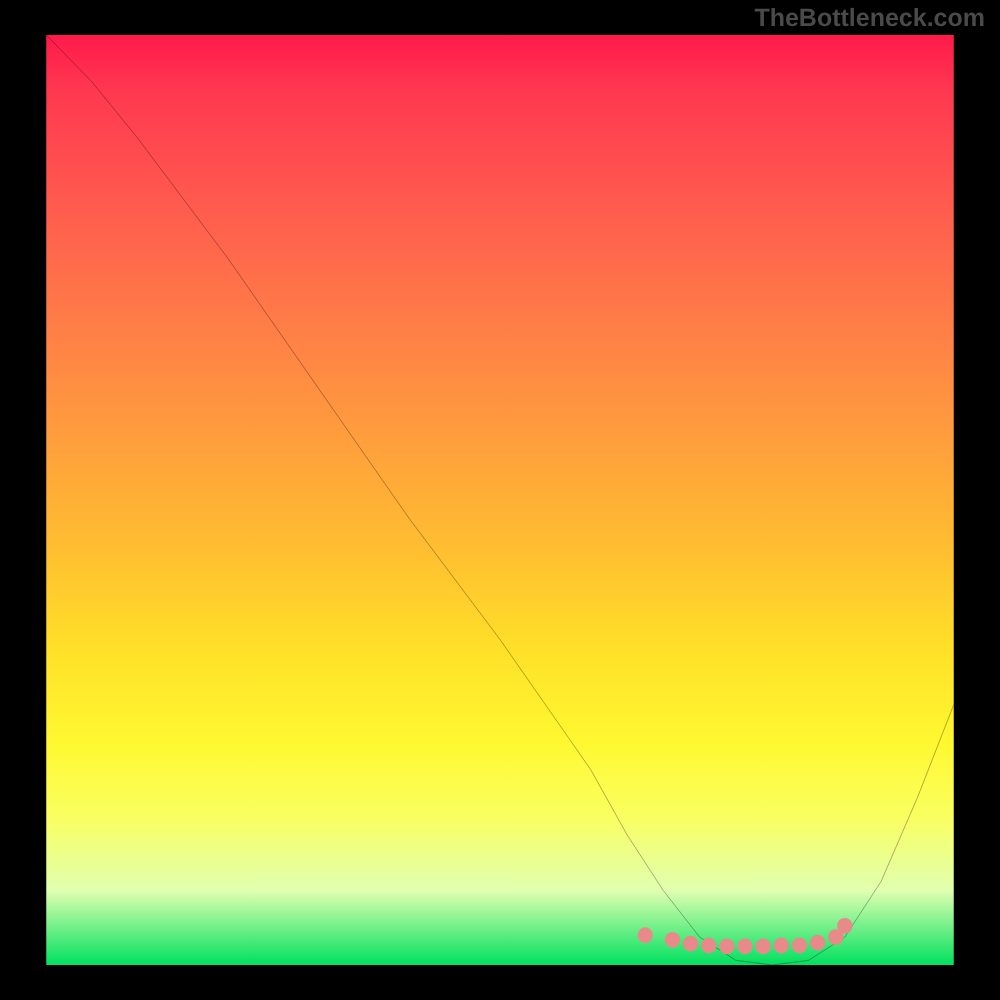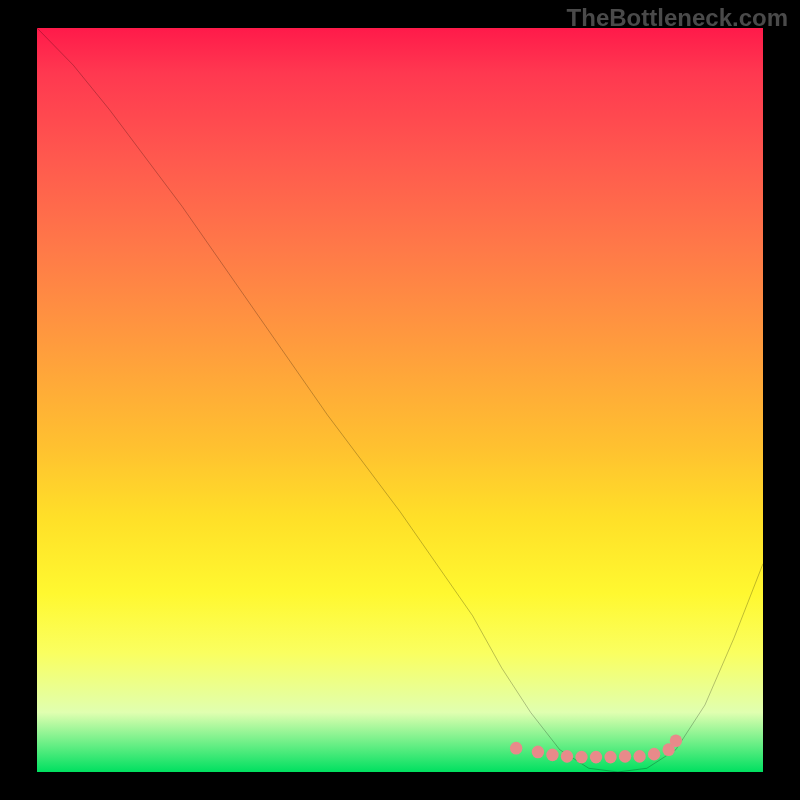--- a/index.html
+++ b/index.html
@@ -9,21 +9,21 @@
     background: #000;
     position: relative;
     overflow: hidden;
     font-family: Arial, sans-serif;
   }
   .watermark {
     position: absolute;
     top: 4px;
     right: 12px;
     color: #4a4a4a;
-    font-size: 24px;
+    font-size: 20px;
     font-weight: bold;
     z-index: 10;
   }
   .plot-area {
     position: absolute;
     left: 37px;
     top: 28px;
     width: 726px;
     height: 744px;
   }

